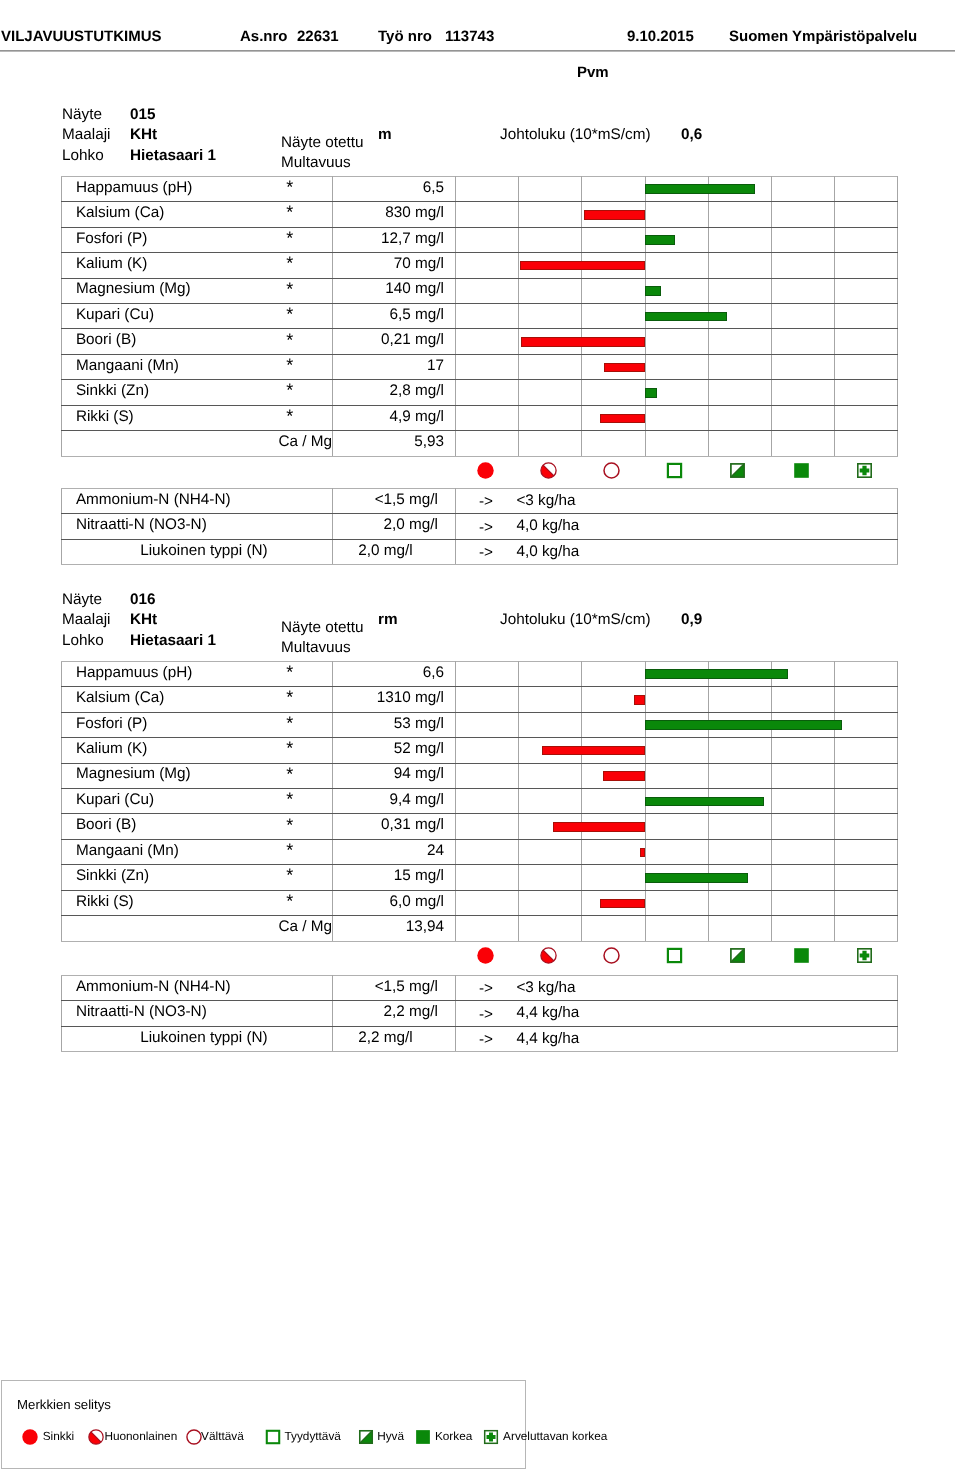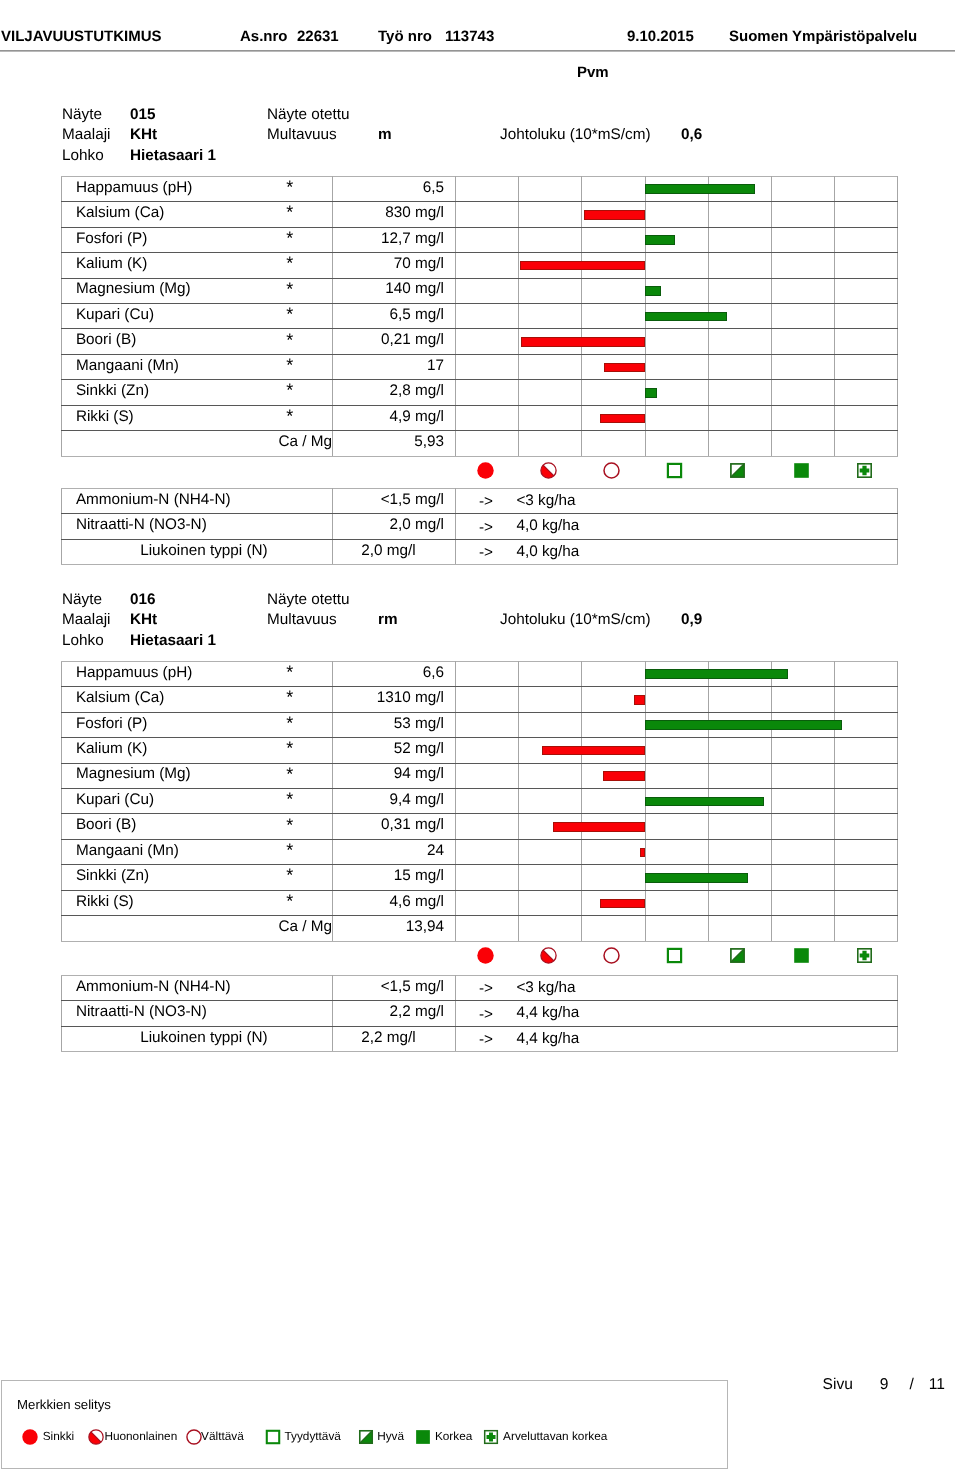--- a/index.html
+++ b/index.html
@@ -25,21 +25,21 @@
   
   .sample-block{position:absolute;left:0;width:960px;}
   .meta{position:absolute;left:0;top:0;width:900px;height:62px;}
   .meta span{position:absolute;font-size:15.3px;line-height:16px;white-space:nowrap;}
   .meta .b{font-weight:bold;}
   .m-r1{top:0px;}
   .m-r2{top:19.5px;}
   .m-r3{top:41px;}
   .m-c1{left:62px;}
   .m-c2{left:130px;}
-  .m-c3{left:267px;}
+  .m-c3{left:281px;margin-top:28px;}
   .m-c4{left:378px;}
   .m-c5{left:500px;}
   .m-c6{left:681px;}
 
   
   .tbl{position:absolute;left:61px;border-collapse:collapse;table-layout:fixed;}
   .tbl tr:first-child td{border-top-color:#b0b0b0;}
   .tbl tr:last-child td{border-bottom-color:#b0b0b0;text-align:right;}
   .tbl td{border-top:1px solid #575757;border-bottom:1px solid #575757;border-left:1px solid #a6a6a6;border-right:1px solid #a6a6a6;padding:0 0 3.3px 0;height:25.45px;font-size:15.3px;line-height:15.3px;vertical-align:middle;position:relative;}
   .tbl td.name{width:271px;padding-left:13.9px;text-align:left;}
@@ -52,27 +52,27 @@
   
   .markers{position:absolute;left:61px;width:836px;height:28px;}
   .markers .mk{position:absolute;top:0;width:63.2px;height:28px;display:flex;align-items:center;justify-content:center;padding-right:2.8px;}
 
   
   .ntbl{position:absolute;left:61px;border-collapse:collapse;table-layout:fixed;}
   .ntbl tr:first-child td{border-top-color:#b0b0b0;}
   .ntbl tr:last-child td{border-bottom-color:#b0b0b0;text-align:center;}
   .ntbl td{border-top:1px solid #575757;border-bottom:1px solid #575757;border-left:1px solid #a6a6a6;border-right:1px solid #a6a6a6;padding:0 0 3.3px 0;height:25.45px;font-size:15.3px;line-height:15.3px;vertical-align:middle;position:relative;}
   .ntbl td.nname{width:271px;padding-left:13.9px;text-align:left;}
-  .ntbl td.nval{width:123px;text-align:right;padding-right:11px;}
+  .ntbl td.nval{width:123px;text-align:right;padding-right:17px;}
   .ntbl td.nres{width:442px;position:relative;}
   .ntbl td.nres .arrow{position:absolute;left:23px;top:50%;transform:translateY(-50%);margin-top:1.2px;}
   .ntbl td.nres .res{position:absolute;left:60.4px;top:50%;transform:translateY(-50%);white-space:nowrap;}
 
   
-  .legend-box{position:absolute;left:0.8px;top:1379.8px;width:727px;height:89.3px;border:1px solid #b6b6b6;background:#fff;}
+  .legend-box{position:absolute;left:0.8px;top:1379.8px;width:525px;height:89.3px;border:1px solid #b6b6b6;background:#fff;}
   .legend-title{position:absolute;left:15.3px;top:17.6px;font-size:13.2px;font-weight:normal;line-height:14px;white-space:nowrap;}
   .legend-items{position:absolute;left:0;top:48.5px;height:17px;}
   .legend-item{position:absolute;top:0;height:17px;}
   .legend-item .ic{position:absolute;left:0;top:0.1px;width:16px;height:16px;display:block;}
   .legend-item .lbl{position:absolute;top:1.2px;font-size:11.8px;line-height:13px;white-space:nowrap;}
 
   
   .footer{position:absolute;left:0;top:1376px;width:960px;height:22px;}
   .footer span{position:absolute;top:0;font-size:15.6px;line-height:17px;white-space:nowrap;}
   .ft-label{left:822.6px;}
@@ -437,21 +437,21 @@
               <td class="bar"></td>
               <td class="bar"></td>
               <td class="bar"></td>
               <td class="bar"></td>
               <td class="bar"></td>
               <td class="bar"></td>
               <td class="bar"></td>
             </tr>
             <tr>
               <td class="name"><span>Rikki (S)</span><span class="star">*</span></td>
-              <td class="val">4,6 mg/l</td>
+              <td class="val">6,0 mg/l</td>
               <td class="bar"></td>
               <td class="bar"></td>
               <td class="bar"></td>
               <td class="bar"></td>
               <td class="bar"></td>
               <td class="bar"></td>
               <td class="bar"></td>
             </tr>
             <tr>
               <td class="name"><span>Ca / Mg</span></td>
@@ -617,20 +617,14 @@
             <svg width="16" height="16" viewBox="0 0 17 17">
               <rect x="1.8" y="1.8" width="13.4" height="13.4" fill="none" stroke="#216b1a" stroke-width="1.6"></rect>
               <path d="M6.4 3.7 H10.6 V6.4 H13.3 V10.6 H10.6 V13.3 H6.4 V10.6 H3.7 V6.4 H6.4 Z" fill="#0a880a"></path>
             </svg>
           </span>
           <span class="lbl" style="left: 19.7px;">Arveluttavan korkea</span>
         </div>
       </div>
   </div>
 
-  <div class="footer">
-    <span class="ft-label">Sivu</span>
-    <span class="ft-page">9</span>
-    <span class="ft-sep">/</span>
-    <span class="ft-total">11</span>
-  </div>
 
 </div>
 
 </body></html>

